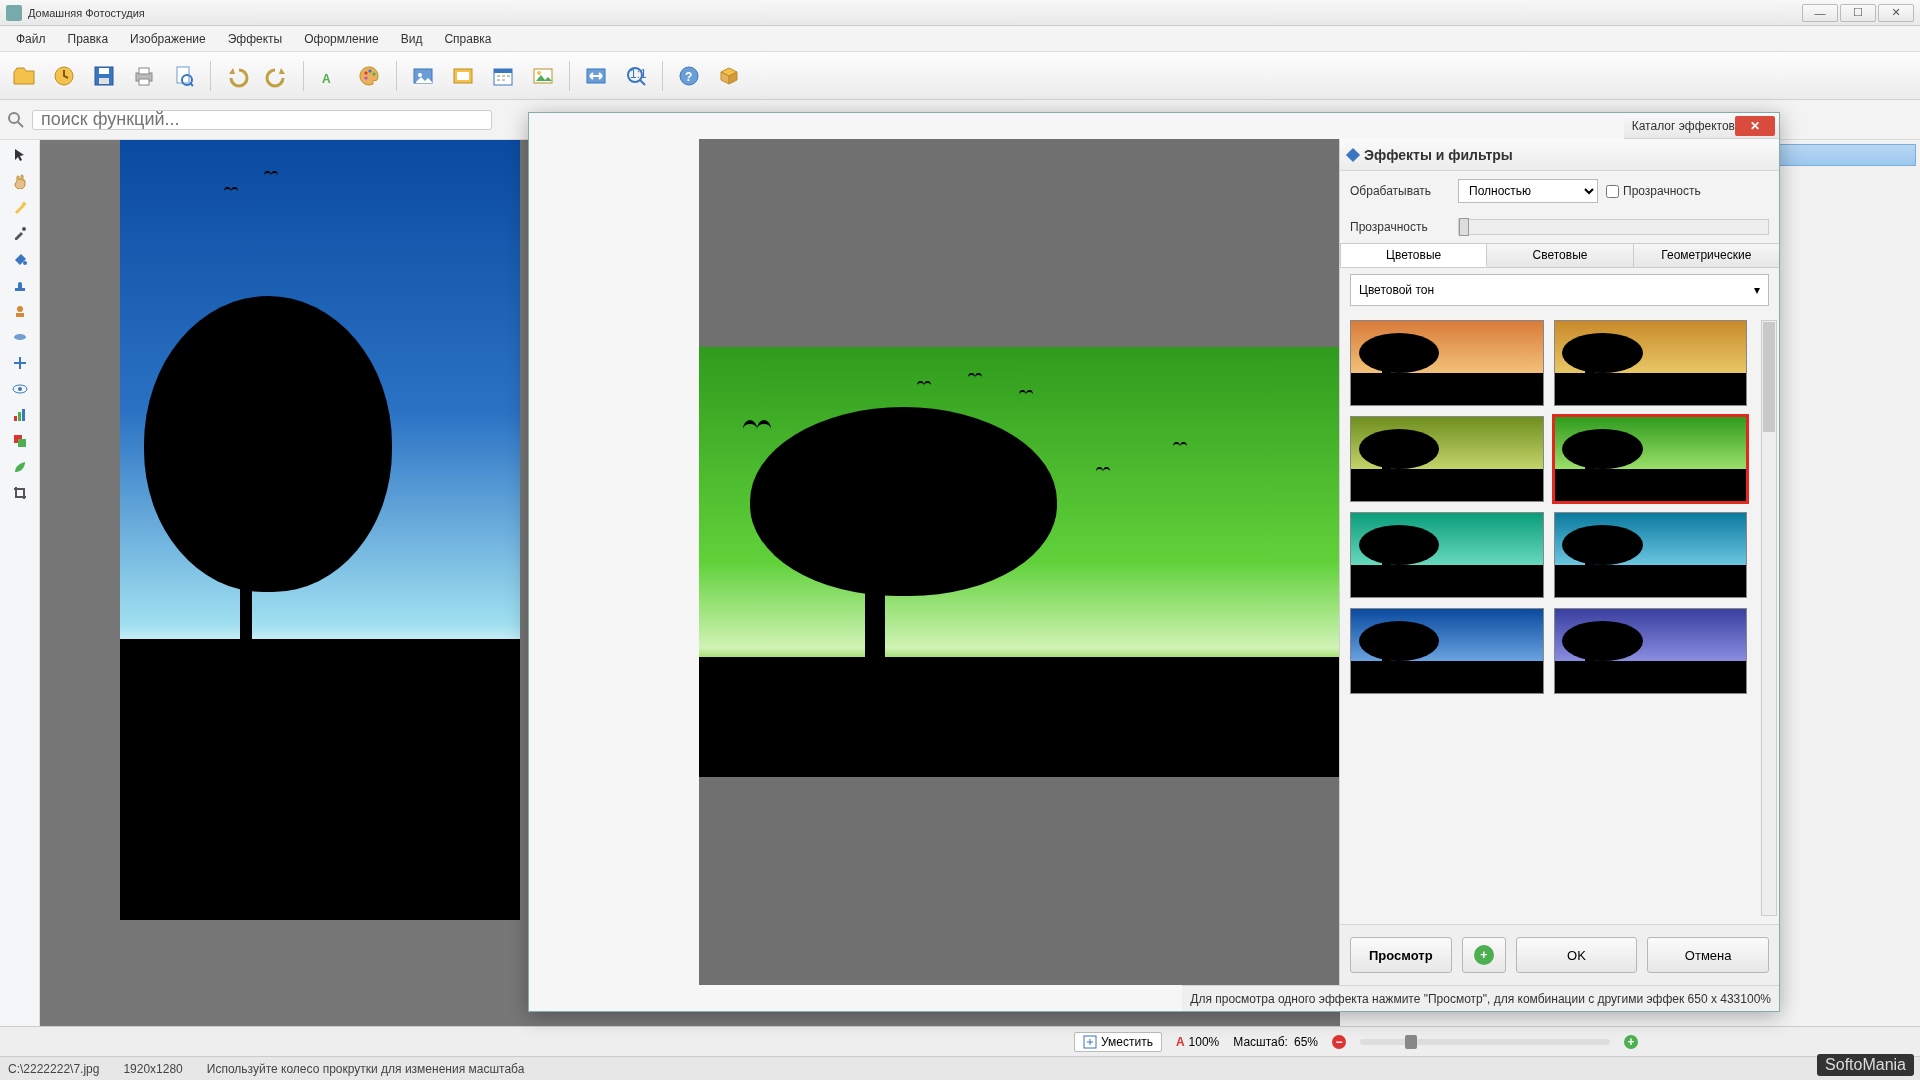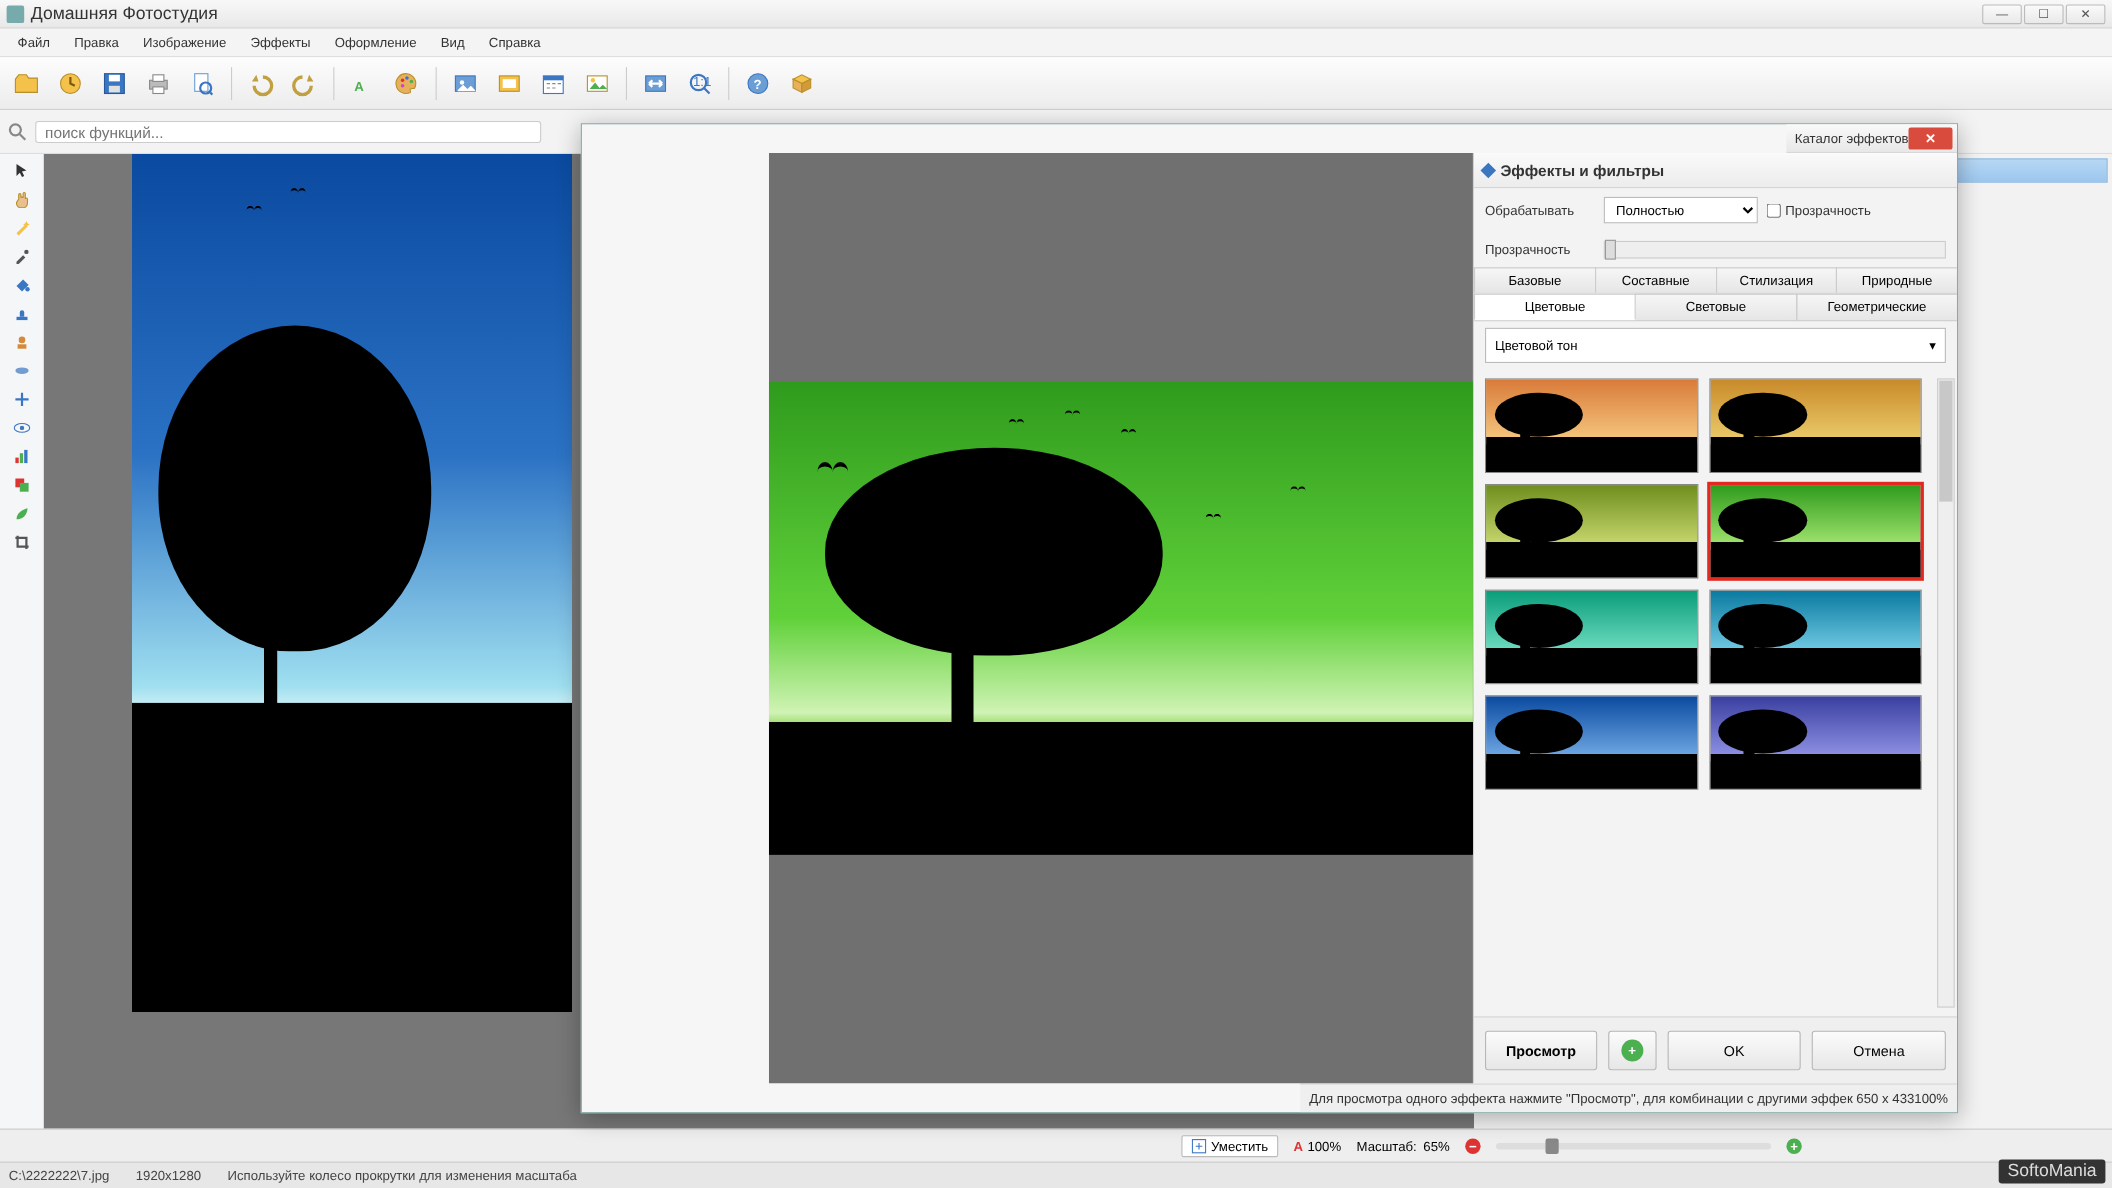--- a/index.html
+++ b/index.html
@@ -1,38 +1,38 @@
 <!DOCTYPE html>
 <html><head>
 <meta charset="utf-8">
 <style>
 * { box-sizing: border-box; margin: 0; padding: 0; font-family: Tahoma, Arial, sans-serif; font-size: 12px; }
 body { background: #f0f0f0; width: 1920px; height: 1080px; overflow: hidden; position: relative; }
 
 
 .titlebar { height: 26px; background: linear-gradient(#f8f8f8,#e8e8e8); border-bottom: 1px solid #ccc; display:flex; align-items:center; padding:0 6px; justify-content:space-between;}
 .titlebar .left { display:flex; align-items:center; gap:6px;}
-.titlebar .title { font-size:16px; color:#333;}
+.titlebar .title { font-size:11px; color:#333;}
 .titlebar .winctrls { display:flex; gap:2px;}
 .winbtn { width:36px; height:18px; border:1px solid #bbb; background:linear-gradient(#fafafa,#e9e9e9); display:flex; align-items:center; justify-content:center; font-size:11px; color:#555; cursor:pointer; border-radius:2px;}
 .app-icon { width:16px; height:16px; background:#7aa; border-radius:2px; display:inline-block;}
 
 
 .menubar { height:26px; background:#f4f4f4; border-bottom:1px solid #ddd; display:flex; align-items:center; padding:0 6px; gap:2px;}
 .menubar .mitem { padding:3px 10px; color:#333; cursor:pointer; border-radius:2px;}
 
 
 .toolbar { height:48px; background:linear-gradient(#fdfdfd,#ececec); border-bottom:1px solid #d0d0d0; display:flex; align-items:center; padding:0 6px; gap:4px;}
 .tbtn { width:36px; height:36px; display:flex; align-items:center; justify-content:center; border-radius:3px; cursor:pointer;}
 .tsep { width:1px; height:30px; background:#ccc; margin:0 4px;}
 
 
 .searchrow { height:40px; background:#f3f3f3; border-bottom:1px solid #ddd; display:flex; align-items:center; padding:0 6px; position:relative;}
 .searchbox { display:flex; align-items:center; gap:6px; width:500px;}
-.searchbox input { height:20px; border:1px solid #ccc; border-radius:3px; padding:0 8px; width:460px; font-size:14px; color:#333;}
+.searchbox input { height:20px; border:1px solid #ccc; border-radius:3px; padding:0 8px; width:460px; font-size:18px; color:#333;}
 .searchbox .sicon { width:20px; height:20px; display:flex; align-items:center; justify-content:center;}
 
 
 .mainwrap { position:absolute; top:140px; left:0; right:0; bottom:36px; background:#e9e9ec; display:flex;}
 .toolstrip { width:40px; background:#f5f6f8; border-right:1px solid #ddd; display:flex; flex-direction:column; align-items:center; padding-top:4px; gap:4px;}
 .toolstrip .sbtn { width:26px; height:22px; display:flex; align-items:center; justify-content:center; cursor:pointer; border-radius:2px;}
 .canvaszone { flex:1; position:relative; background:#777; overflow:hidden;}
 .canvas-inner { position:absolute; left:80px; top:0; width:400px; height:780px; }
 .hscroll { position:absolute; left:40px; right:0; bottom:0; height:16px; background:#efefef; border-top:1px solid #ccc;}
 .hscroll .thumb { position:absolute; left:4px; top:2px; width:40px; height:12px; background:#c8c8c8; border-radius:3px;}
@@ -436,26 +436,20 @@
           </label>
       </div>
       <div class="side-row">
         <label>Прозрачность</label>
         <div class="slider">
             <div class="knob"></div>
           </div>
       </div>
 
       <div class="tabrow">
-        <div class="tab">Базовые</div>
-        <div class="tab">Составные</div>
-        <div class="tab">Стилизация</div>
-        <div class="tab">Природные</div>
-      </div>
-      <div class="tabrow">
         <div class="tab active">Цветовые</div>
         <div class="tab">Световые</div>
         <div class="tab">Геометрические</div>
       </div>
 
       <div class="dropdown-big">
         <span>Цветовой тон</span>
         <span>▾</span>
       </div>
 

